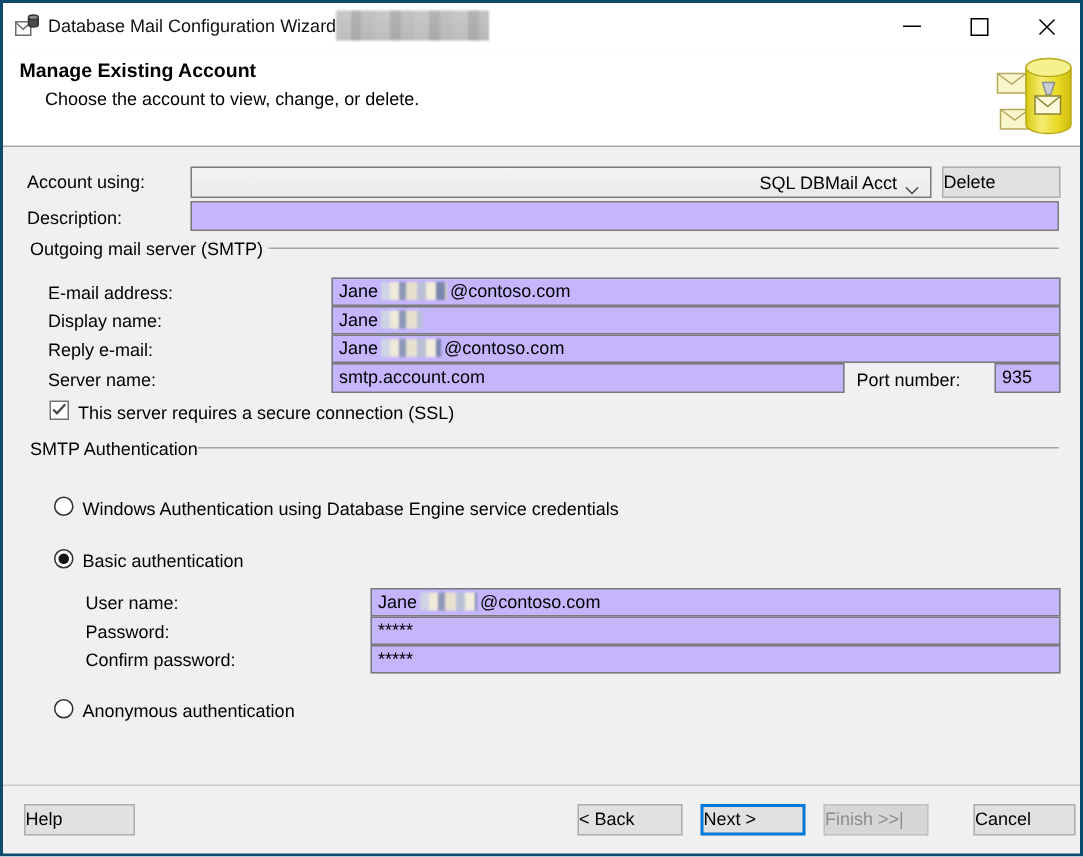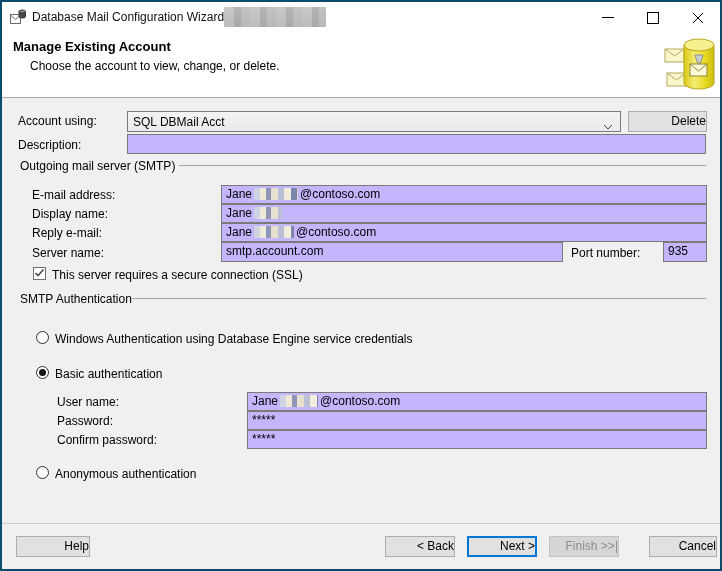--- a/index.html
+++ b/index.html
@@ -38,26 +38,26 @@
     white-space:nowrap;overflow:hidden;
   }
   .groupline{position:absolute;height:1px;background:#a6a6a6;}
   .rd{display:inline-block;height:12px;vertical-align:-2px;margin:0 2px;
     background:linear-gradient(90deg,#cfd4e4 0 6px,#efe9d8 6px 12px,#8e97b8 12px 17px,#e7e0cf 17px 24px,#b9c0d6 24px 30px,#f2ecdc 30px 37px,#7b86ad 37px 43px,#ddd6c4 43px 50px);
     filter:blur(.6px);
   }
   .combo{
     position:absolute;left:125px;top:109px;width:494px;height:21px;box-sizing:border-box;
     background:linear-gradient(#f4f4f4,#eaeaea);border:1px solid #7a7a7a;
-    padding:3px 22px 2px 5px;line-height:14px;white-space:nowrap;cursor:default;
+    padding:3px 22px 2px 5px;line-height:14px;white-space:nowrap;cursor:default;text-align:right;
   }
   .combo .chev{position:absolute;right:7px;top:7px;}
   .btn{
     position:absolute;height:21px;box-sizing:border-box;background:#e1e1e1;border:1px solid #adadad;
-    font-family:"Liberation Sans",sans-serif;font-size:12px;text-align:right;line-height:18px;cursor:default;
+    font-family:"Liberation Sans",sans-serif;font-size:12px;text-align:left;line-height:18px;cursor:default;
   }
   .btn.primary{border:2px solid #0078d7;line-height:16px;}
   .btn.disabled{background:#d6d6d6;border-color:#c2c2c2;color:#8d8d8d;}
   .checkbox{
     position:absolute;width:13px;height:13px;box-sizing:border-box;background:#fff;border:1px solid #707070;
     display:flex;align-items:center;justify-content:center;cursor:default;
   }
   .checkbox svg{visibility:hidden;margin-top:-1px;}
   .checkbox.checked svg{visibility:visible;}
   .radio{

